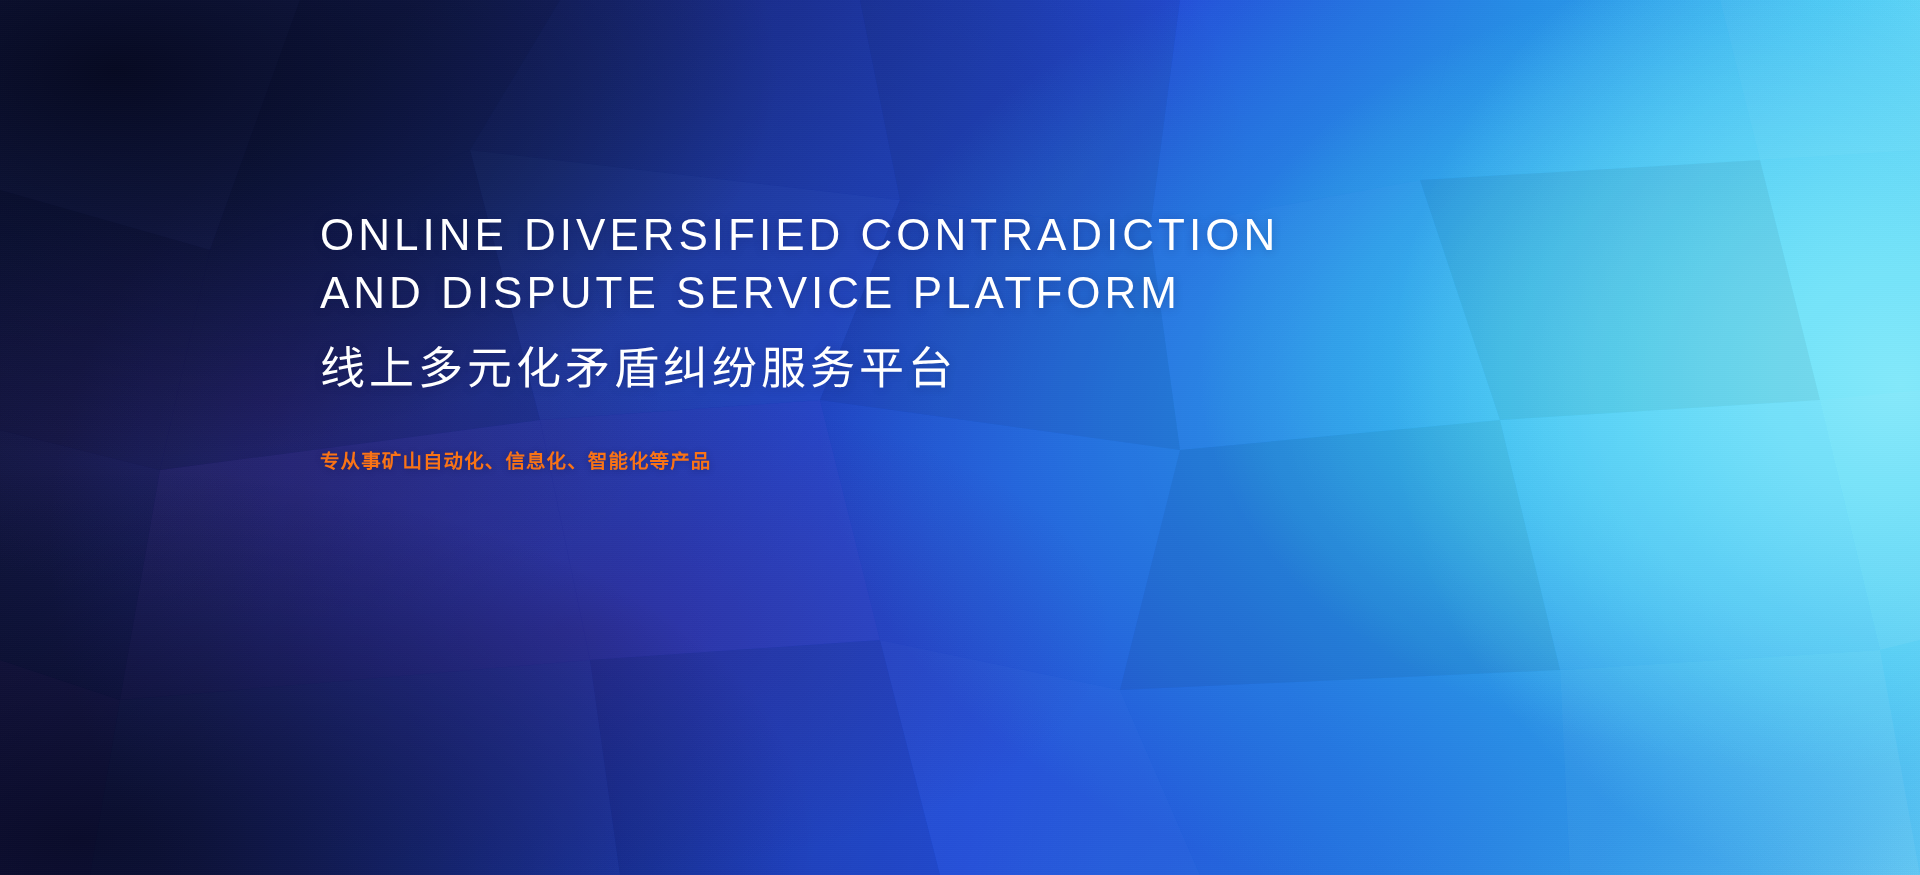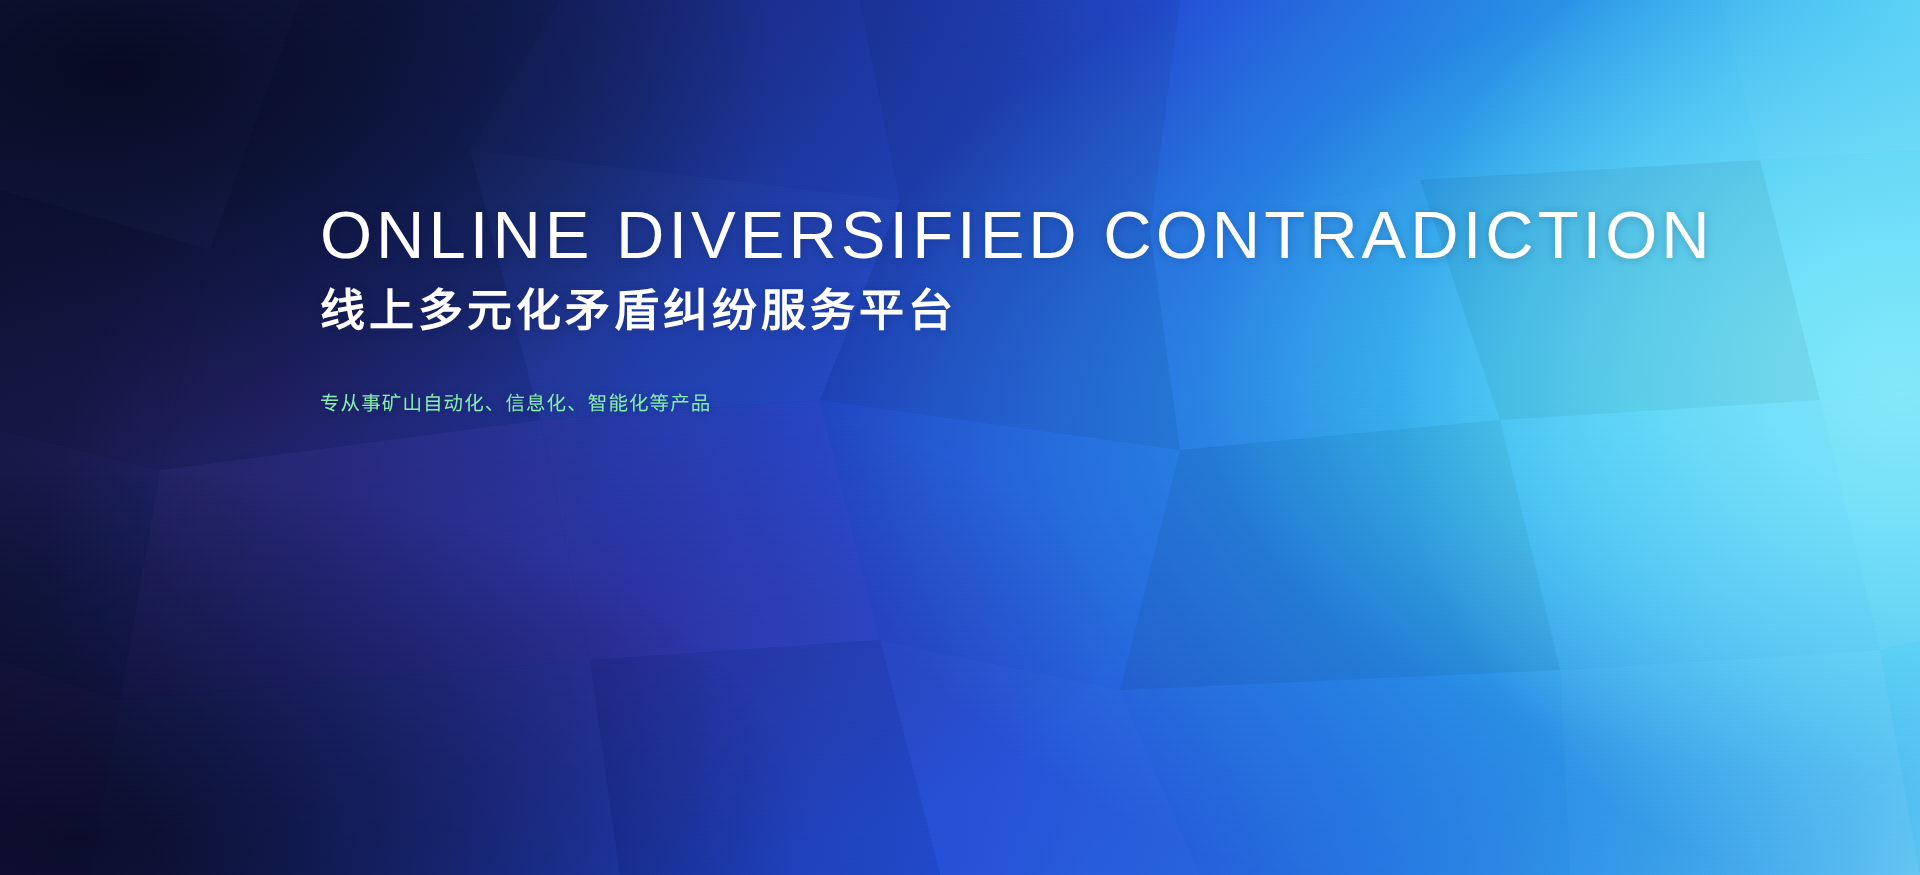--- a/index.html
+++ b/index.html
@@ -61,48 +61,48 @@
   
   .content {
     position: absolute;
     left: 320px;
     top: 206px;
     width: 1360px;
   }
 
   .headline {
     color: #ffffff;
-    font-size: 67px;
+    font-size: 44px;
     line-height: 58px;
     font-weight: 300;
     letter-spacing: 4.0px;
     white-space: nowrap;
     text-shadow: 0 1px 10px rgba(0,20,70,0.22);
   }
 
   .subtitle {
     color: #ffffff;
     font-size: 45px;
     line-height: 62px;
-    font-weight: 700;
+    font-weight: 400;
     letter-spacing: 4px;
     margin-top: 16px;
     white-space: nowrap;
     text-shadow: 0 1px 10px rgba(0,20,70,0.22);
   }
 
   .body-block {
     margin-top: 42px;
   }
 
   .body-line {
-    color: #86efac;
+    color: #f97316;
     font-size: 19.5px;
     line-height: 38px;
-    font-weight: 400;
+    font-weight: 700;
     letter-spacing: 1.1px;
     white-space: nowrap;
     text-shadow: 0 1px 6px rgba(0,20,70,0.30);
   }
 </style>
 </head>
 <body>
 
 <div id="stage">
 
@@ -169,20 +169,21 @@
     </g>
   </svg>
 
   <div class="bg-layer bg-vignette"></div>
 
   <div class="bg-layer bg-texture"></div>
 
   <div class="content">
 
     <div class="headline">ONLINE DIVERSIFIED CONTRADICTION</div>
+    <div class="headline">AND DISPUTE SERVICE PLATFORM</div>
 
     <div class="subtitle">线上多元化矛盾纠纷服务平台</div>
 
     <div class="body-block">
       <div class="body-line">专从事矿山自动化、信息化、智能化等产品</div>
     </div>
 
   </div>
 </div>
 

